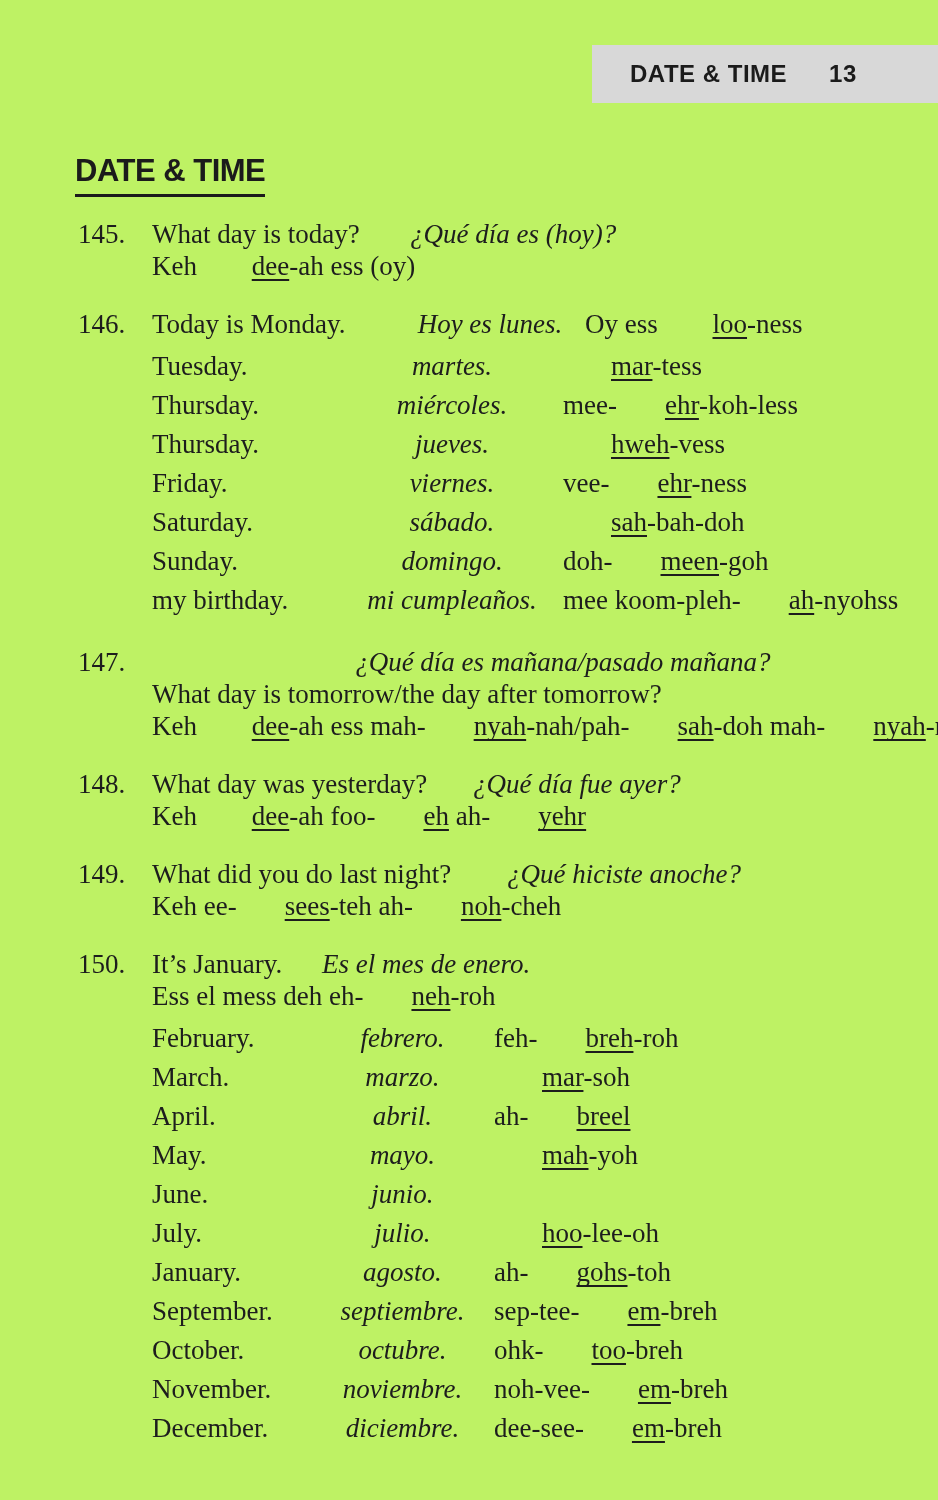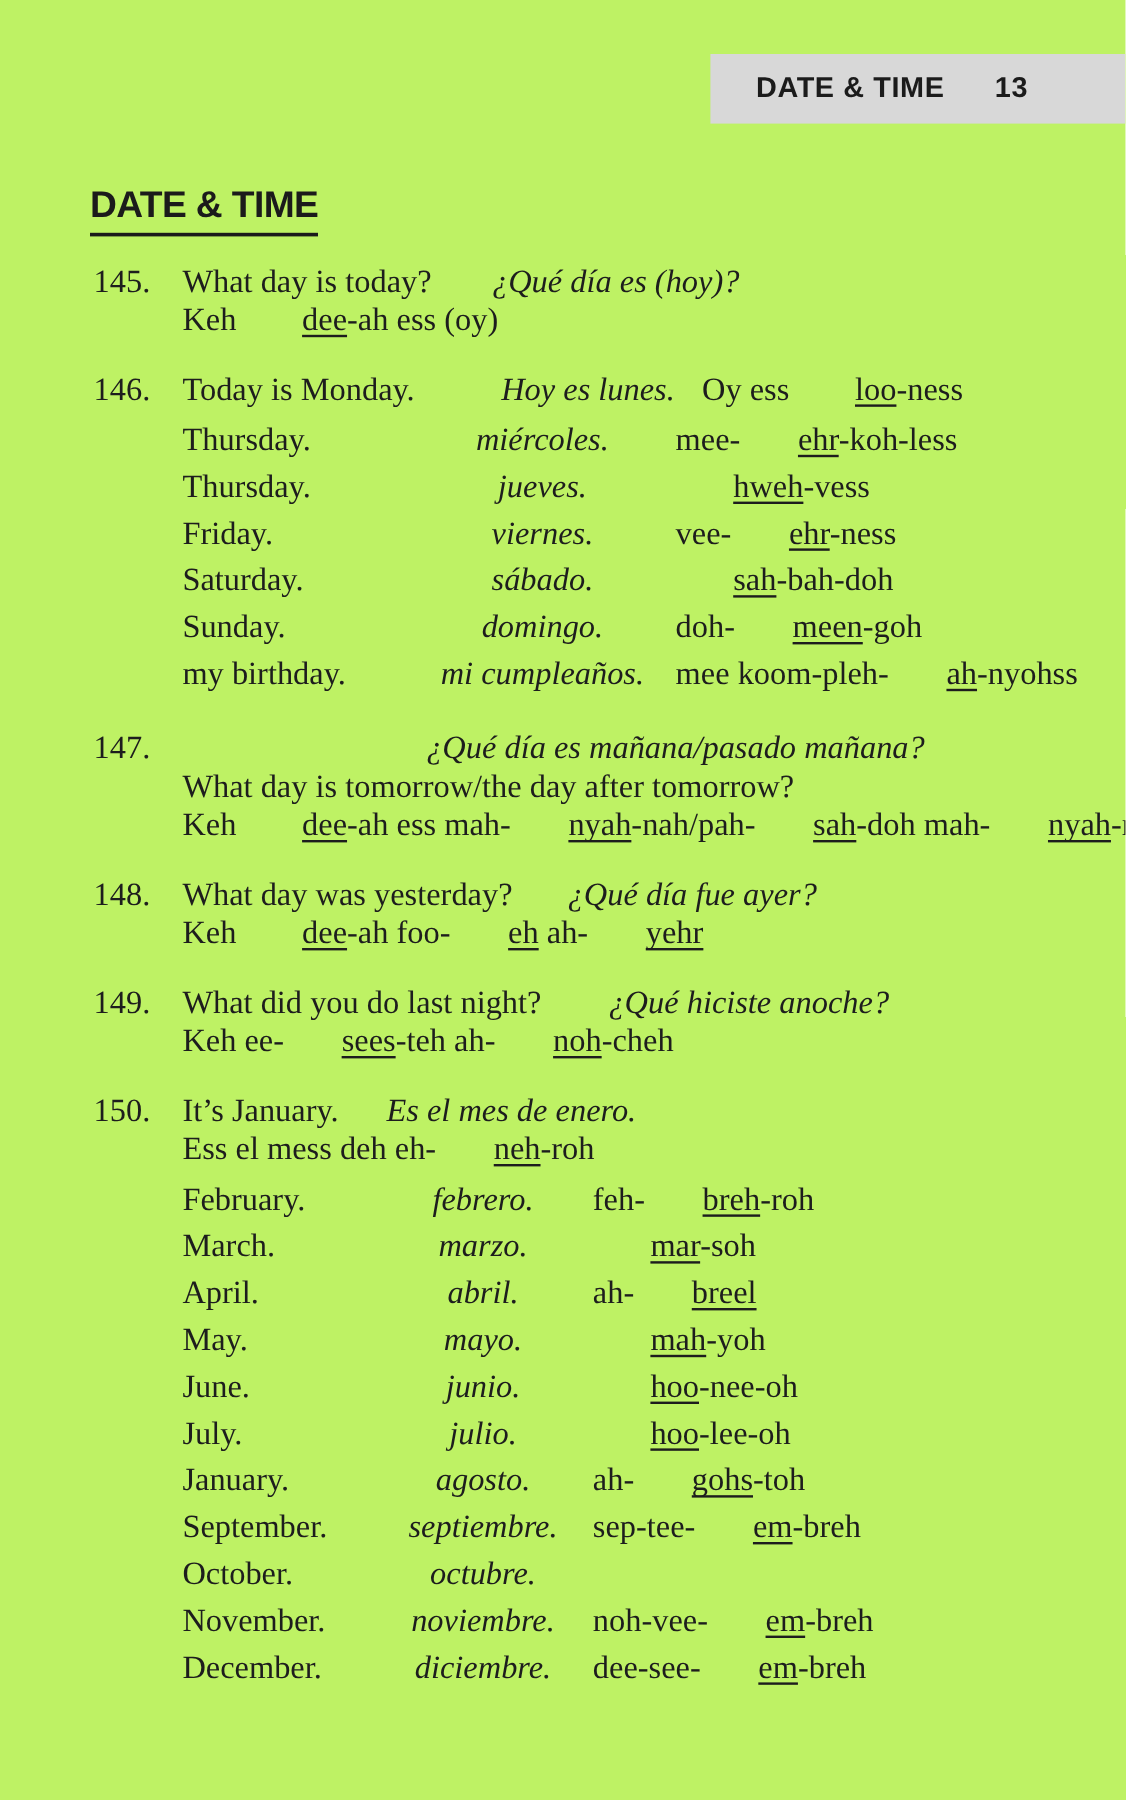--- a/index.html
+++ b/index.html
@@ -112,20 +112,25 @@
       </section>
 
       <section class="entry">
         <div class="entry-num">146.</div>
         <div class="entry-body">
           <div class="line">
             <span class="w243">Today is Monday.</span><span class="es w190">Hoy es lunes.</span><span>Oy ess <u>loo</u>-ness</span>
           </div>
           <div class="vtable">
 
+              <div class="trow cols-days">
+                <span class="c-en">Tuesday.</span>
+                <span class="c-es es">martes.</span>
+                <span class="c-ph"><u>mar</u>-tess</span>
+              </div>
 
               <div class="trow cols-days">
                 <span class="c-en">Thursday.</span>
                 <span class="c-es es">miércoles.</span>
                 <span class="c-ph">mee-<u>ehr</u>-koh-less</span>
               </div>
 
               <div class="trow cols-days">
                 <span class="c-en">Thursday.</span>
                 <span class="c-es es">jueves.</span>
@@ -217,21 +222,20 @@
 
               <div class="trow cols-months">
                 <span class="c-en">May.</span>
                 <span class="c-es es">mayo.</span>
                 <span class="c-ph"><u>mah</u>-yoh</span>
               </div>
 
               <div class="trow cols-months">
                 <span class="c-en">June.</span>
                 <span class="c-es es">junio.</span>
-                <span class="c-ph"><u>hoo</u>-nee-oh</span>
               </div>
 
               <div class="trow cols-months">
                 <span class="c-en">July.</span>
                 <span class="c-es es">julio.</span>
                 <span class="c-ph"><u>hoo</u>-lee-oh</span>
               </div>
 
               <div class="trow cols-months">
                 <span class="c-en">January.</span>
@@ -241,20 +245,21 @@
 
               <div class="trow cols-months">
                 <span class="c-en">September.</span>
                 <span class="c-es es">septiembre.</span>
                 <span class="c-ph">sep-tee-<u>em</u>-breh</span>
               </div>
 
               <div class="trow cols-months">
                 <span class="c-en">October.</span>
                 <span class="c-es es">octubre.</span>
+                <span class="c-ph">ohk-<u>too</u>-breh</span>
               </div>
 
               <div class="trow cols-months">
                 <span class="c-en">November.</span>
                 <span class="c-es es">noviembre.</span>
                 <span class="c-ph">noh-vee-<u>em</u>-breh</span>
               </div>
 
               <div class="trow cols-months">
                 <span class="c-en">December.</span>

